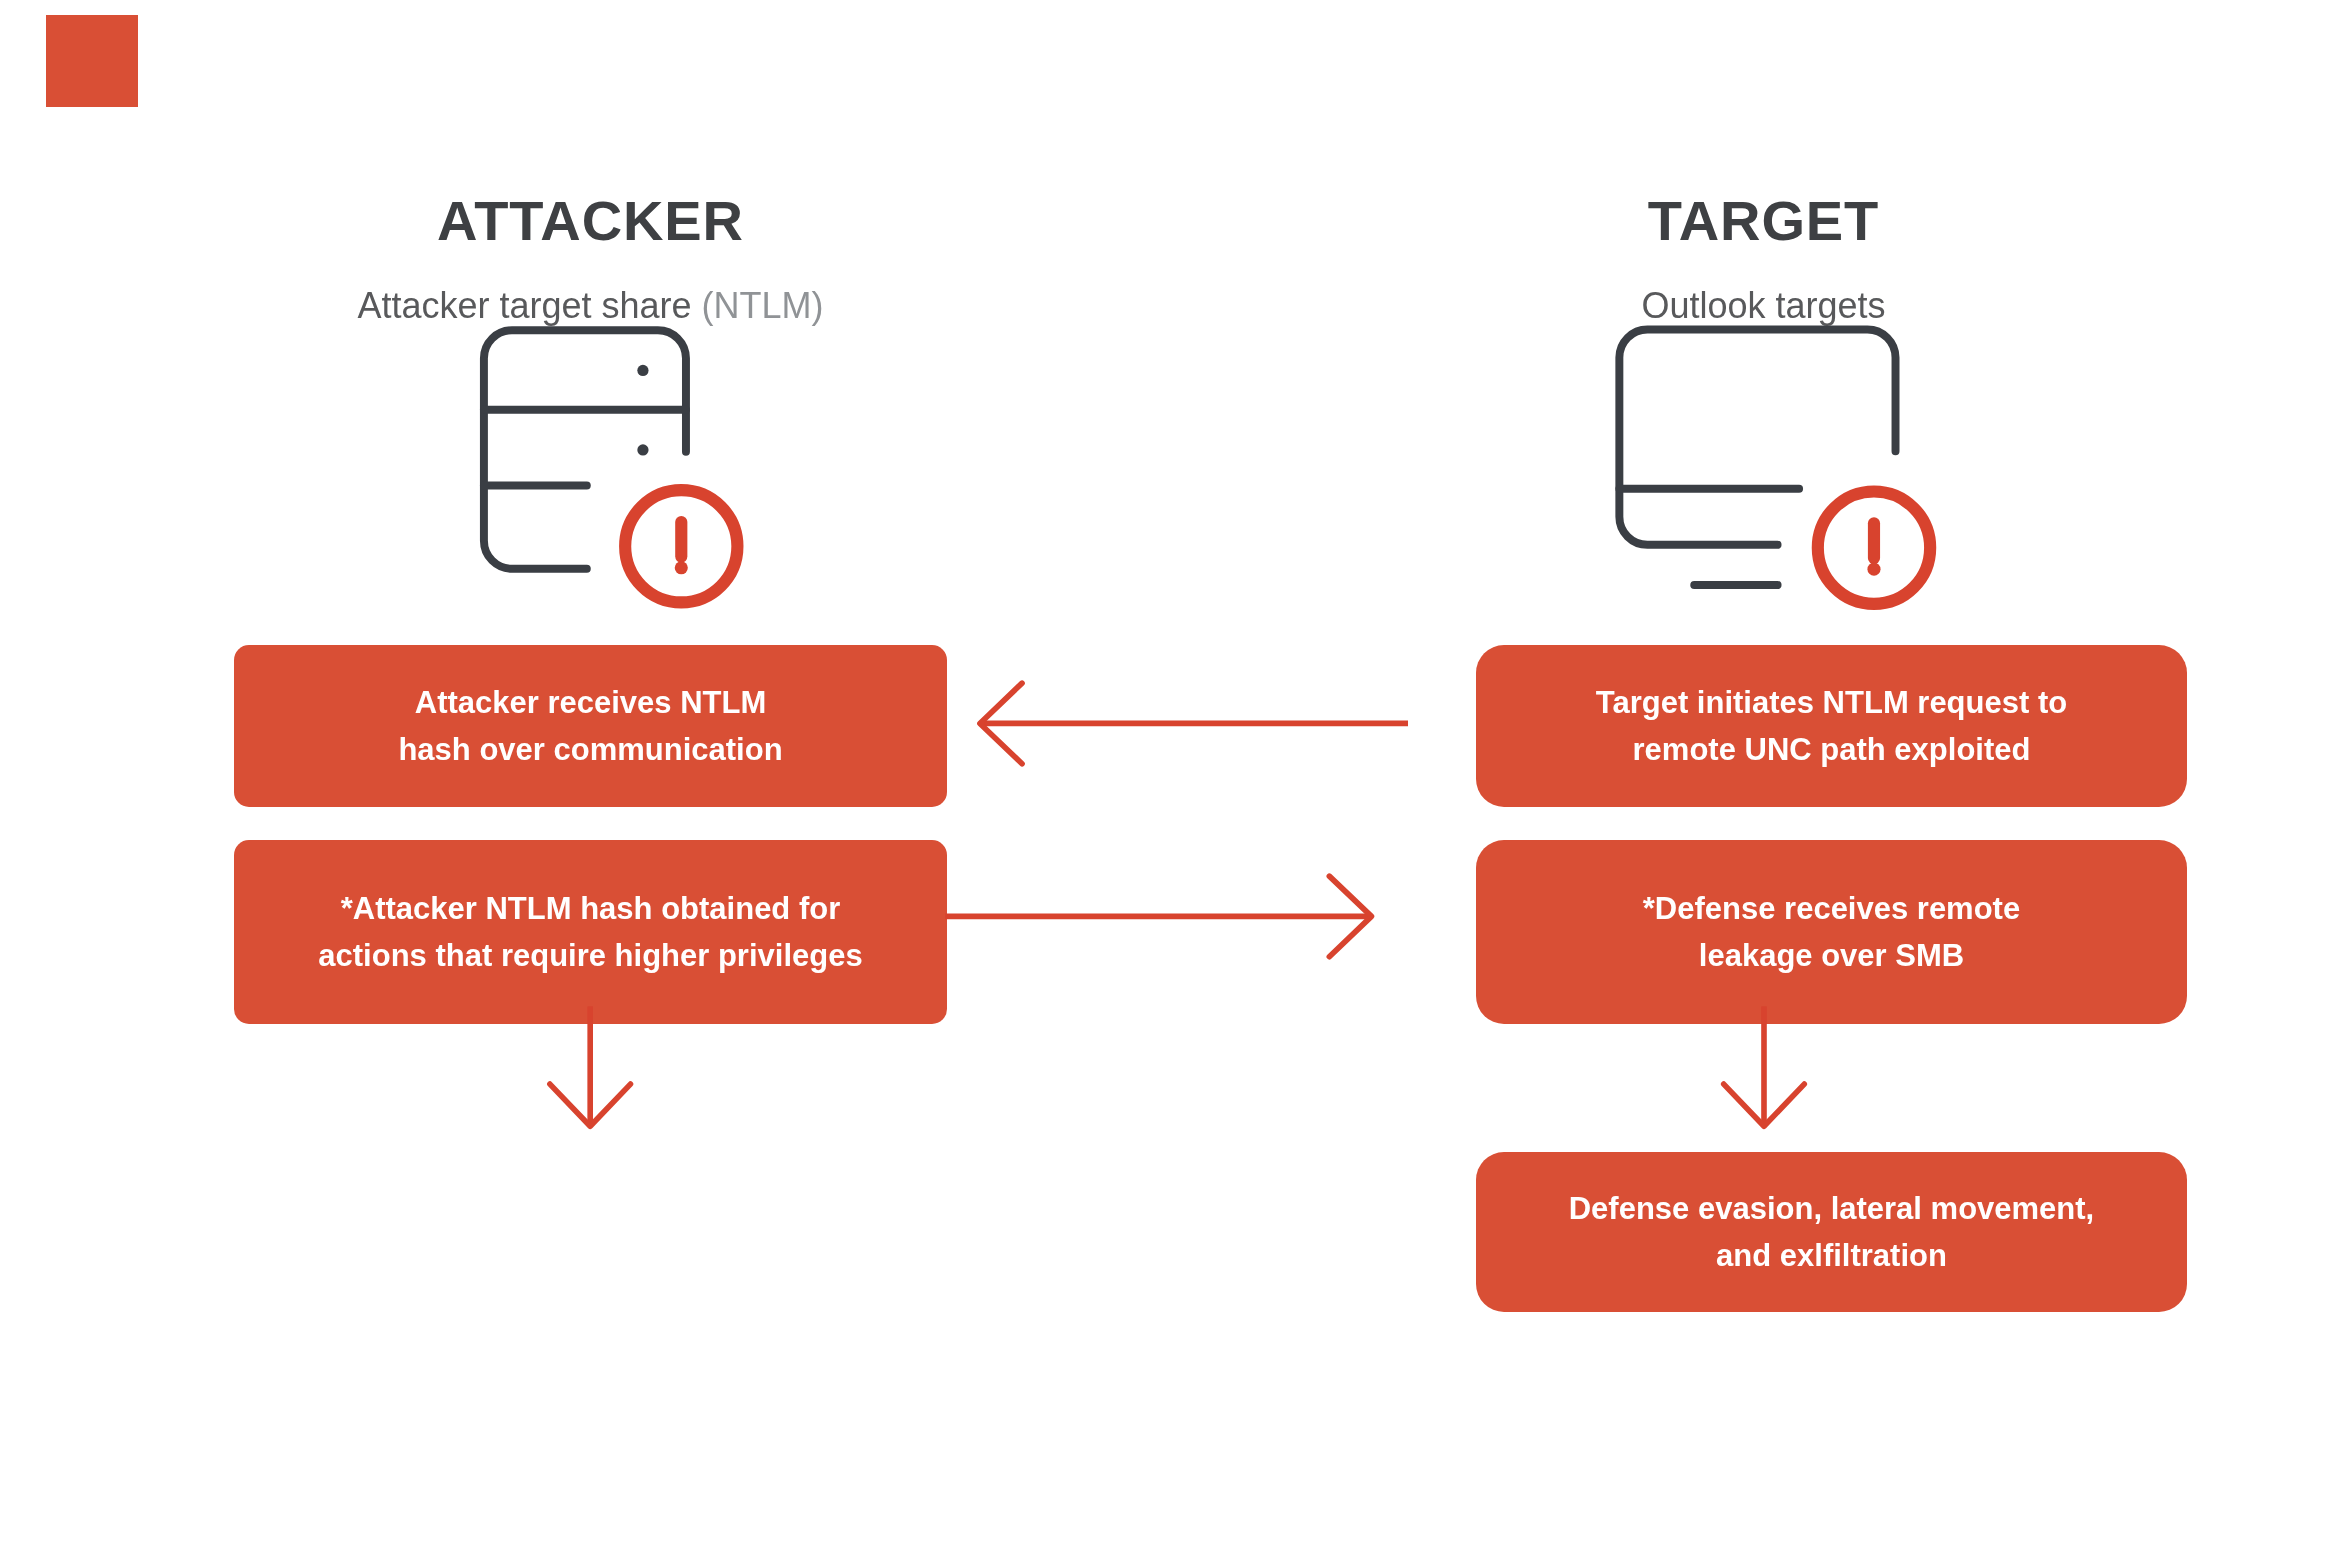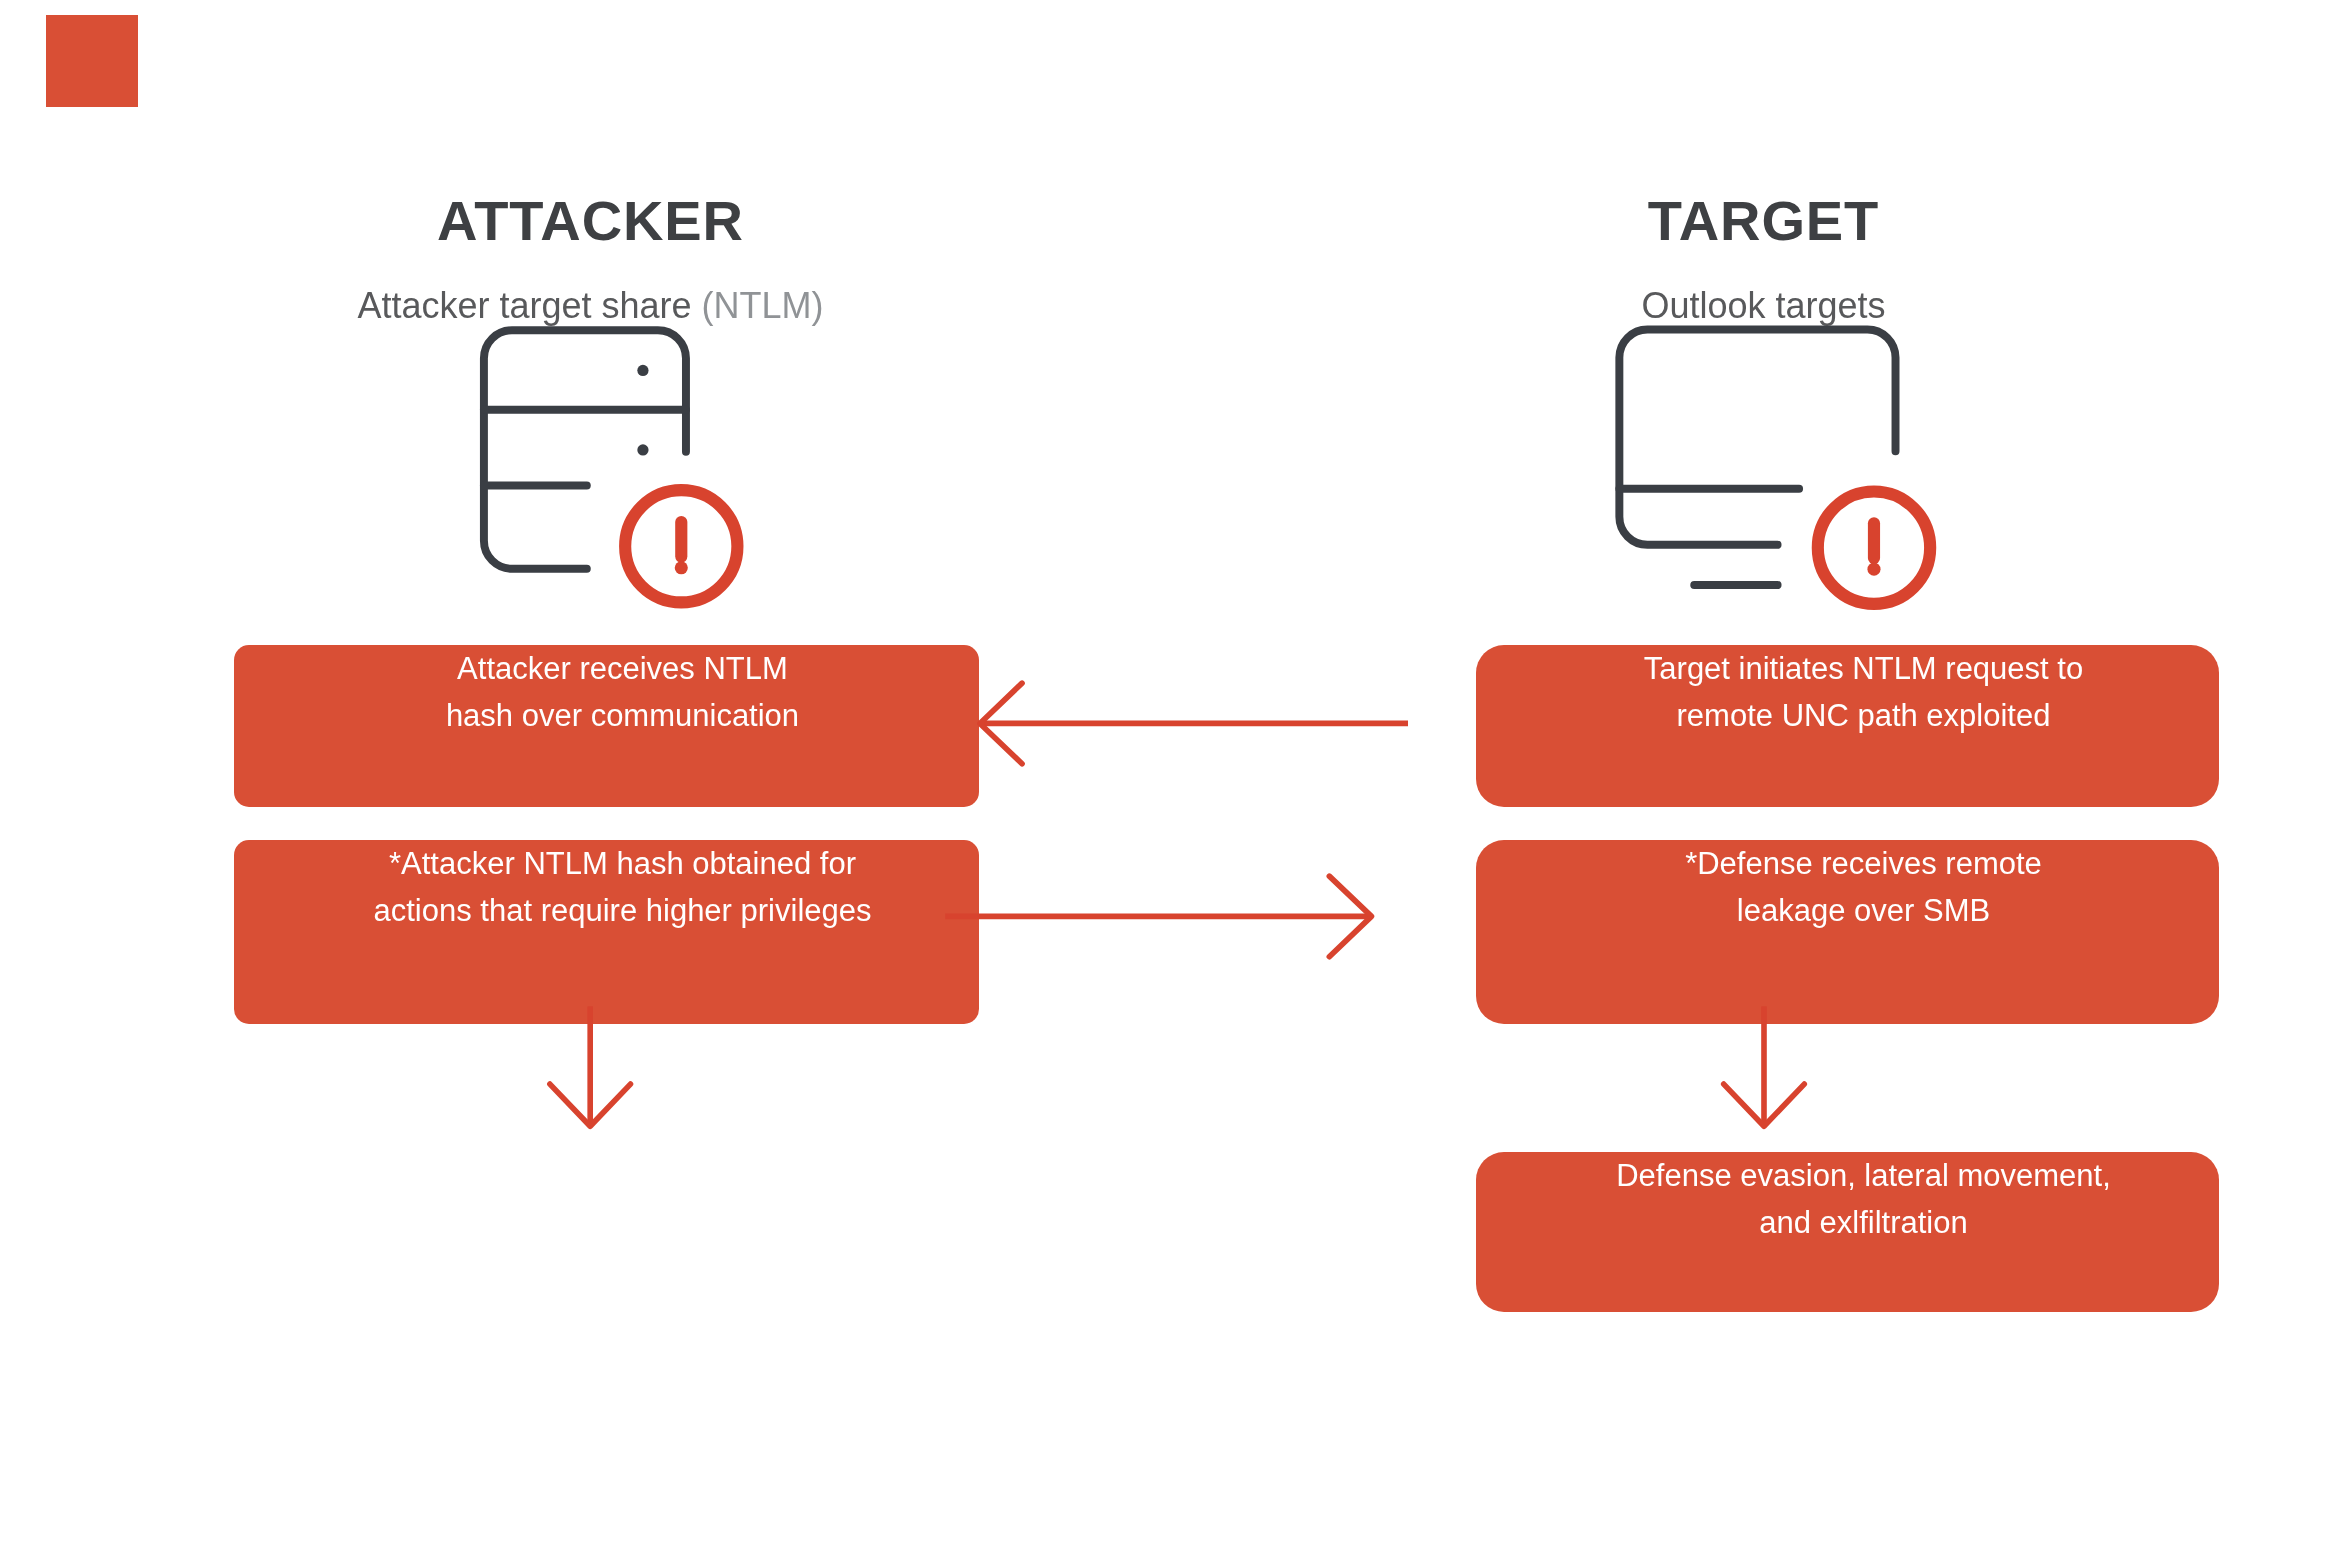--- a/index.html
+++ b/index.html
@@ -28,22 +28,22 @@
     text-align:center;line-height:1.2;margin-top:20px;
   }
   .col-sub.left{left:234px;width:713px;}
   .col-sub.right{left:1408px;width:711px;}
   .sub-note{color:var(--subtitle-light);}
   .icon-wrap{position:absolute;}
   .icon-wrap.server{left:468px;top:319px;width:290px;height:304px;}
   .icon-wrap.monitor{left:1610px;top:322px;width:337px;height:309px;}
   .box{
     position:absolute;background:var(--red);border-radius:15px;color:#ffffff;
-    font-weight:normal;font-size:31px;line-height:1.52;display:flex;flex-direction:column;
-    align-items:center;justify-content:flex-start;text-align:center;padding-left:32px;
+    font-weight:bold;font-size:31px;line-height:1.52;display:flex;flex-direction:column;
+    align-items:center;justify-content:center;text-align:center;
   }
   .box.l{left:234px;width:713px;}
   .box.r{left:1476px;width:711px;border-radius:28px;}
   .box.row1{top:645px;height:162px;}
   .box.row2{top:840px;height:184px;}
   .box.row3{top:1152px;height:160px;}
   .arrows{position:absolute;left:0;top:0;pointer-events:none;}
   .arrow-line{stroke:var(--icon-red);stroke-width:6;fill:none;}
   .arrow-head{stroke:var(--icon-red);stroke-width:6;fill:none;stroke-linecap:round;stroke-linejoin:round;}
   .dev-stroke{stroke:var(--icon-stroke);stroke-width:8.5;fill:none;stroke-linecap:round;}

